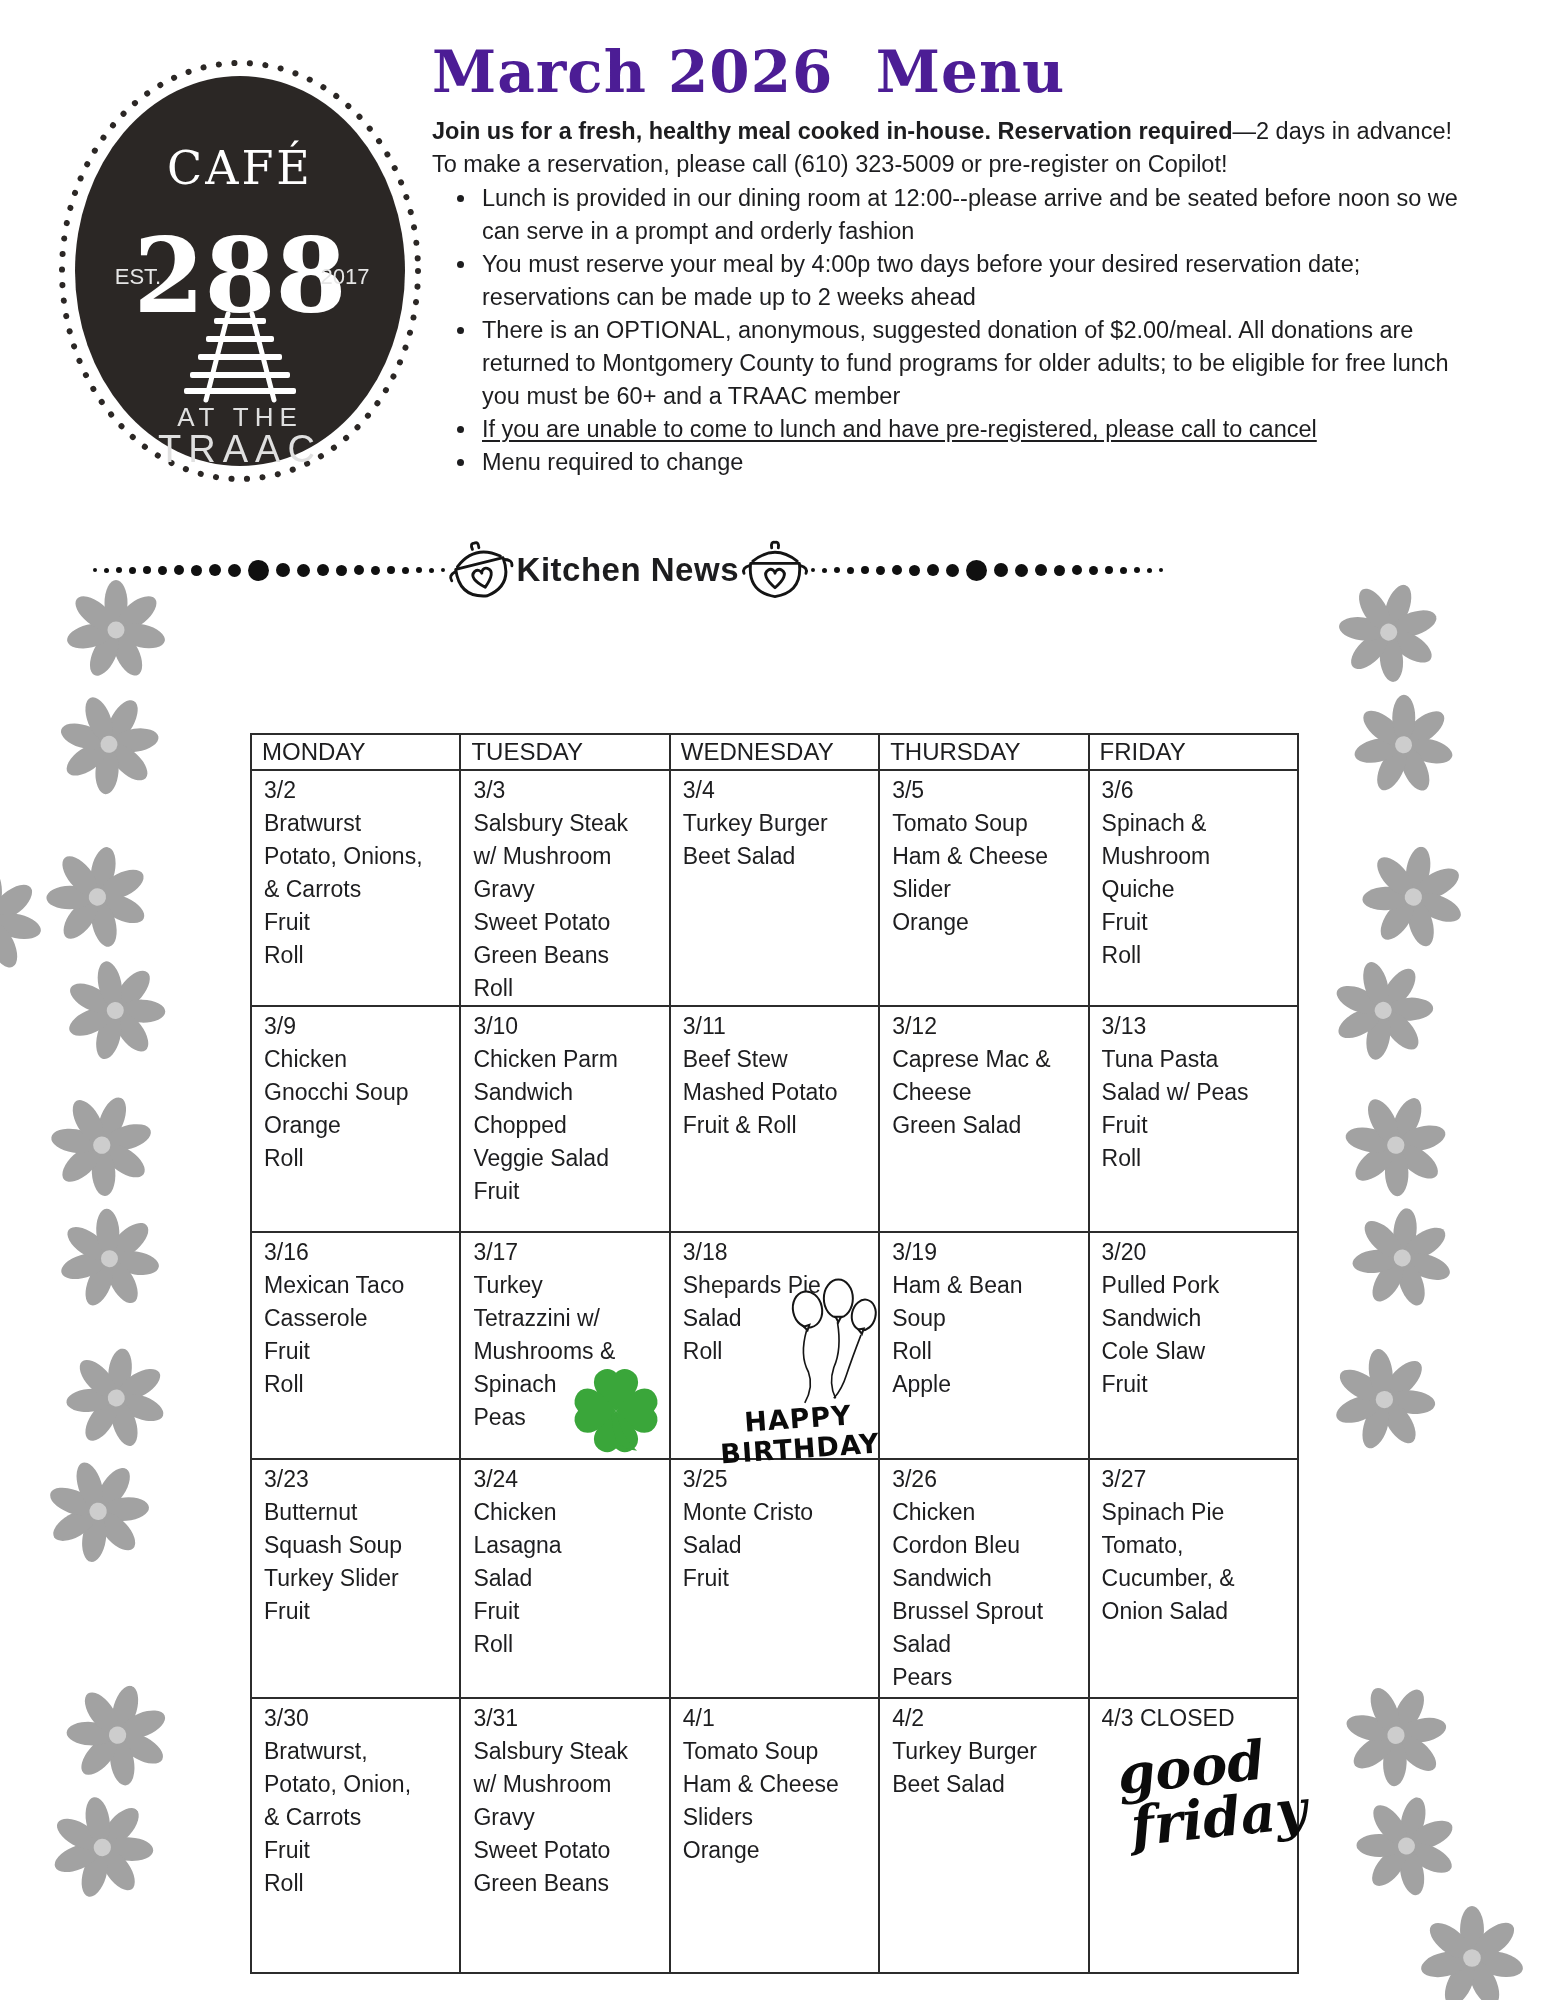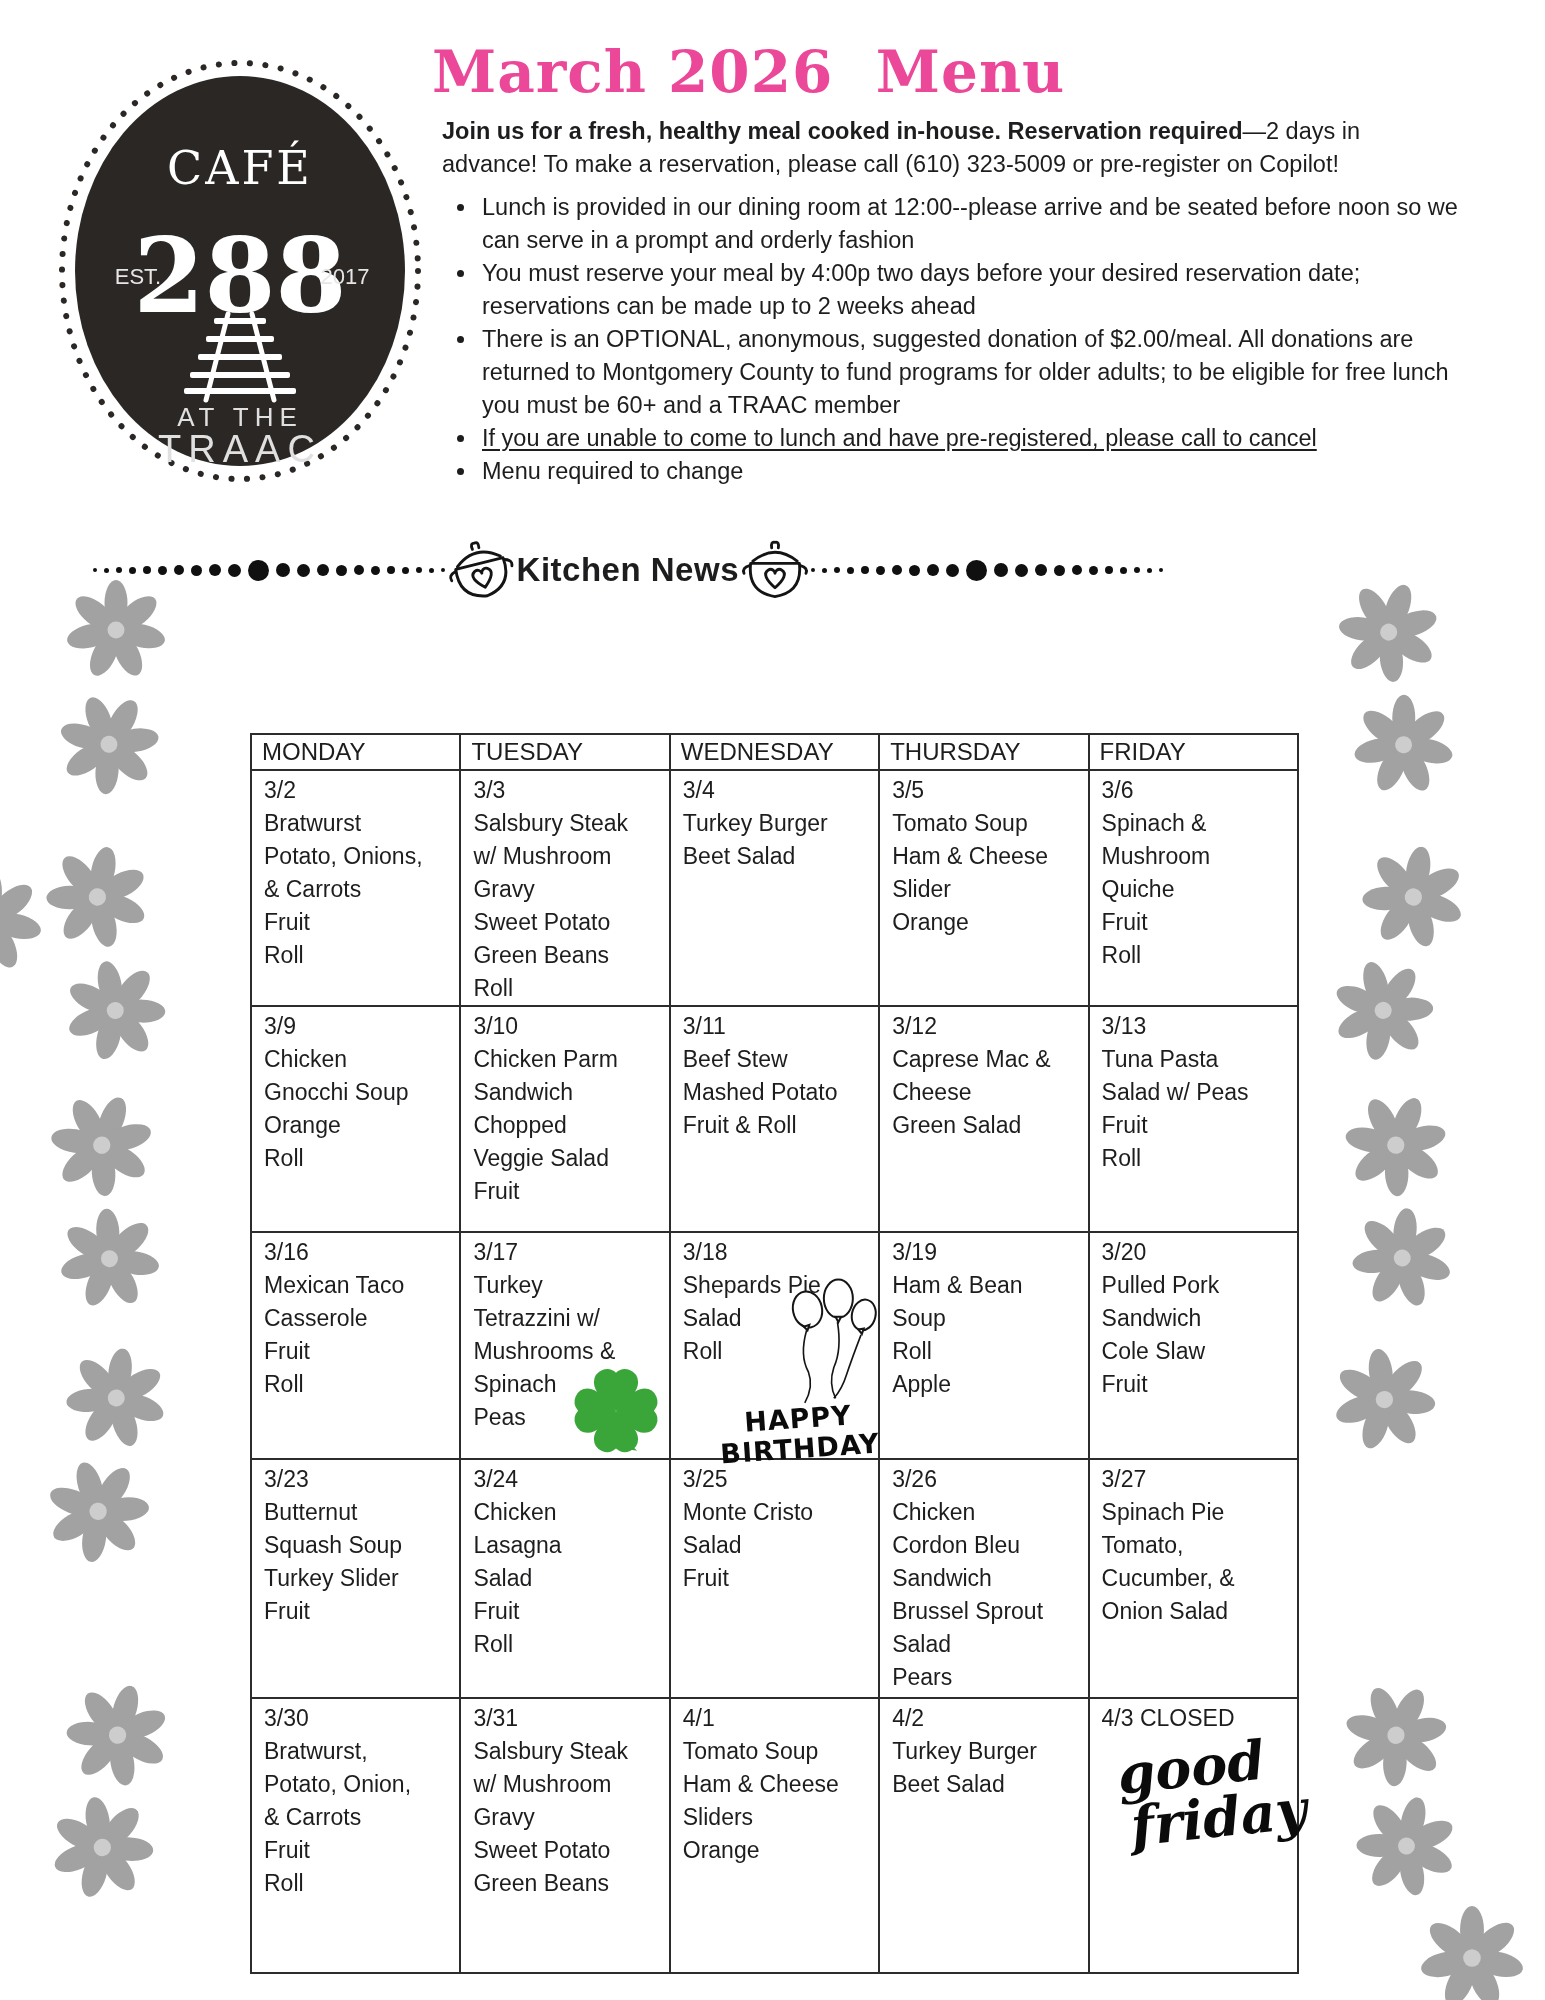--- a/index.html
+++ b/index.html
@@ -16,23 +16,23 @@
   
   .logo { position:absolute; left:50px; top:56px; }
   .logo text { font-family:"DejaVu Serif", serif; }
   .logo .sans { font-family:"Liberation Sans", sans-serif; }
 
   
   .head { position:absolute; left:432px; top:42px; width:1032px; }
   .head h1 {
     margin:0 0 12px 0; font-family:"DejaVu Serif", serif;
     font-weight:900; font-size:58px; line-height:1.05;
-    letter-spacing:1px; white-space:pre; color:#ec4899;
-  }
-  .intro { margin:10px; font-size:23.5px; line-height:33px; }
+    letter-spacing:1px; white-space:pre; color:#4c1d95;
+  }
+  .intro { margin:0; font-size:23.5px; line-height:33px; }
   .intro b { font-weight:700; }
   .head ul { margin:1px 0 0 0; padding-left:46px; }
   .head li { padding-left:4px; font-size:23.5px; line-height:33px; }
   .head li.underline { text-decoration:underline; text-underline-offset:3px; }
 
   
   .knews {
     position:absolute; left:55px; top:534px; width:1108px; height:72px;
     display:flex; align-items:center; justify-content:flex-end;
   }

